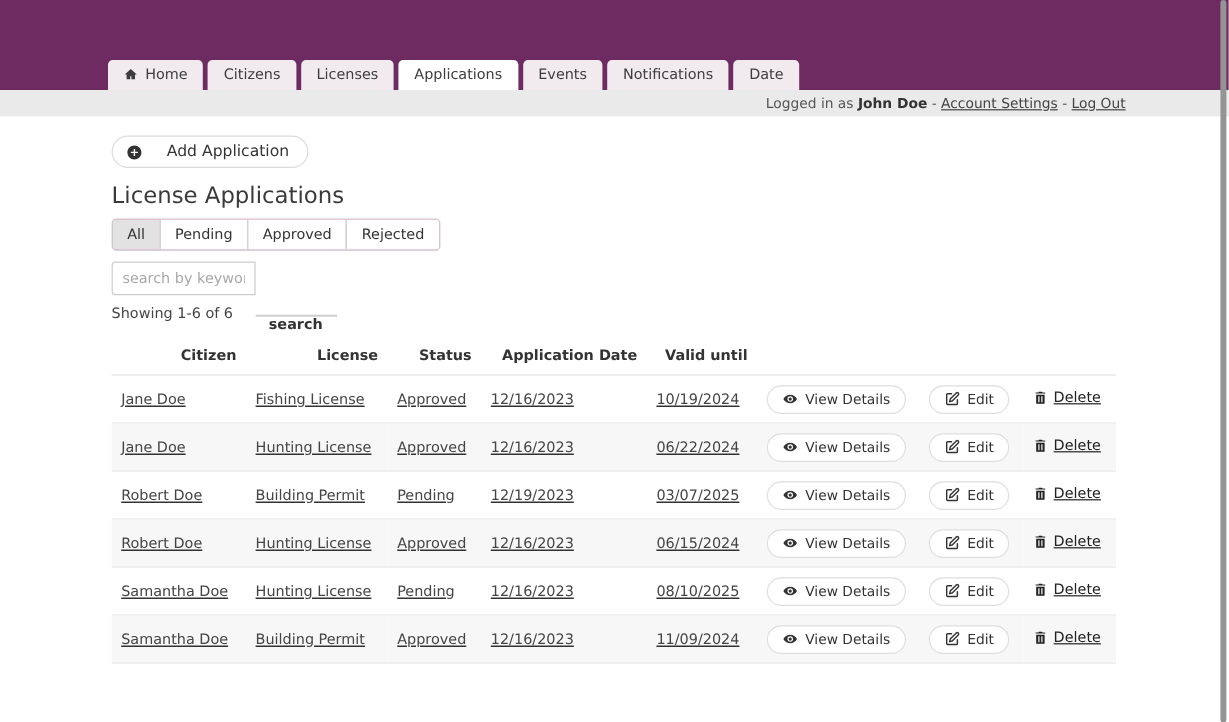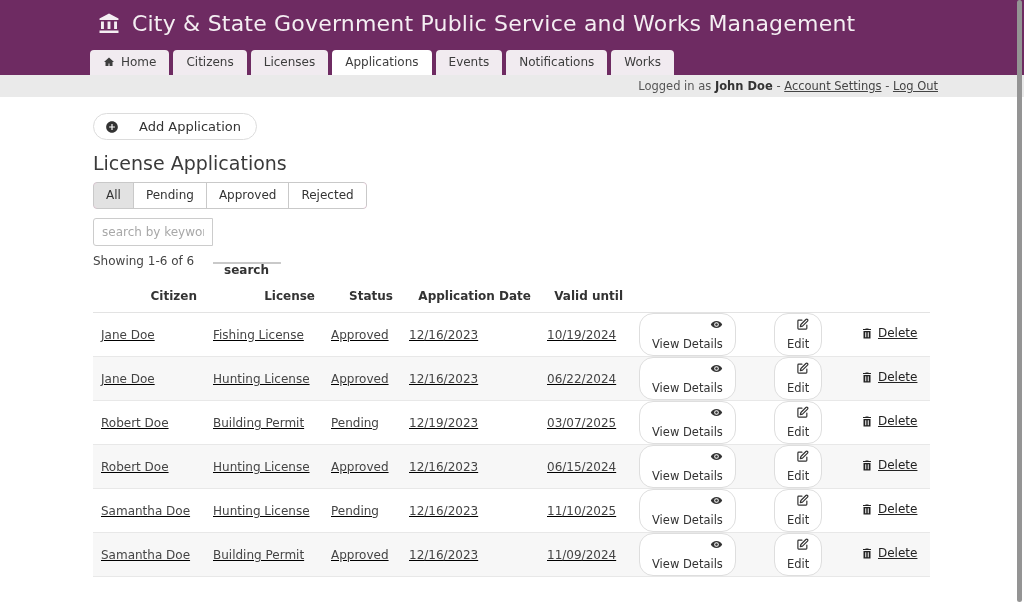--- a/index.html
+++ b/index.html
@@ -84,52 +84,44 @@
   thead tr { border-bottom: 1px solid #e3e3e3; }
   th {
     text-align: right; font-size: 12px; font-weight: 700; color: #333;
     padding: 10px 8px 9px;
   }
   tbody tr { border-bottom: 1px solid #e8e8e8; text-decoration: underline; }
   tbody tr:nth-child(even) { background: #f7f7f7; }
   td { font-size: 12px; color: #444; padding: 0 8px; height: 40px; }
 
   .pill-btn {
-    display: inline-flex; align-items: flex-end; gap: 6px;
+    display: inline-flex; align-items: center; gap: 6px;
     background: #fff; border: 1px solid #dedede; border-radius: 14px;
     padding: 4px 12px; font-size: 11.5px; color: #333;
-    font-family: inherit; cursor: pointer; white-space: nowrap; flex-direction: column;
+    font-family: inherit; cursor: pointer; white-space: nowrap;
   }
   .pill-btn .icon svg { width: 13px; height: 13px; display: block; color: #333; }
 
   .delete-link {
     display: inline-flex; align-items: center; gap: 5px;
     font-size: 12px; color: #222; cursor: pointer; white-space: nowrap;
   }
   .delete-link .label { text-decoration: underline; color: #222; }
   .delete-link .icon svg { width: 12px; height: 13px; display: block; color: #222; }
 
   
   .scrollbar-thumb {
     position: absolute; top: 0; right: 2px; width: 5px; height: 602px;
     background: #949494; border-radius: 3px;
   }
 </style>
 </head>
 <body>
 
 <div class="masthead">
-  <div class="masthead-title">
-    <span class="icon">
-        <svg viewBox="0 0 24 24" fill="currentColor">
-          <path d="M12 1.5L2.5 6.5V8h19V6.5L12 1.5zM4 9.5V17h2.9V9.5H4zm6.55 0V17h2.9V9.5h-2.9zm6.55 0V17H20V9.5h-2.9zM2.5 18.5V21h19v-2.5h-19z"></path>
-        </svg>
-      </span>
-    <span>City &amp; State Government Public Service and Works Management</span>
-  </div>
   <nav class="nav-tabs">
       <div class="tab">
         <span class="icon">
           <svg viewBox="0 0 24 24" fill="currentColor">
             <path d="M12 3L2 12h3v8h6v-5h2v5h6v-8h3L12 3z"></path>
           </svg>
         </span>
         <span>Home</span>
       </div>
       <div class="tab">
@@ -141,21 +133,21 @@
       <div class="tab active">
         <span>Applications</span>
       </div>
       <div class="tab">
         <span>Events</span>
       </div>
       <div class="tab">
         <span>Notifications</span>
       </div>
       <div class="tab">
-        <span>Works</span>
+        <span>Date</span>
       </div>
     </nav>
 </div>
 
 <div class="userbar">
   <span>Logged in as</span>
   <b>John Doe</b>
   <span>-</span>
   <a>Account Settings</a>
   <span>-</span>
@@ -338,21 +330,21 @@
                 </svg>
               </span>
               <a class="label">Delete</a>
             </span></td>
         </tr>
         <tr>
           <td>Samantha Doe</td>
           <td>Hunting License</td>
           <td>Pending</td>
           <td>12/16/2023</td>
-          <td>11/10/2025</td>
+          <td>08/10/2025</td>
           <td><button class="pill-btn">
               <span class="icon">
                 <svg viewBox="0 0 24 24" fill="currentColor">
                   <path d="M12 5.5c-4.6 0-8.6 2.6-10.5 6.5 1.9 3.9 5.9 6.5 10.5 6.5s8.6-2.6 10.5-6.5C20.6 8.1 16.6 5.5 12 5.5zm0 10.8a4.3 4.3 0 110-8.6 4.3 4.3 0 010 8.6zm0-6.8a2.5 2.5 0 100 5 2.5 2.5 0 000-5z"></path>
                 </svg>
               </span>
               <span>View Details</span>
             </button></td>
           <td><button class="pill-btn">
               <span class="icon">

